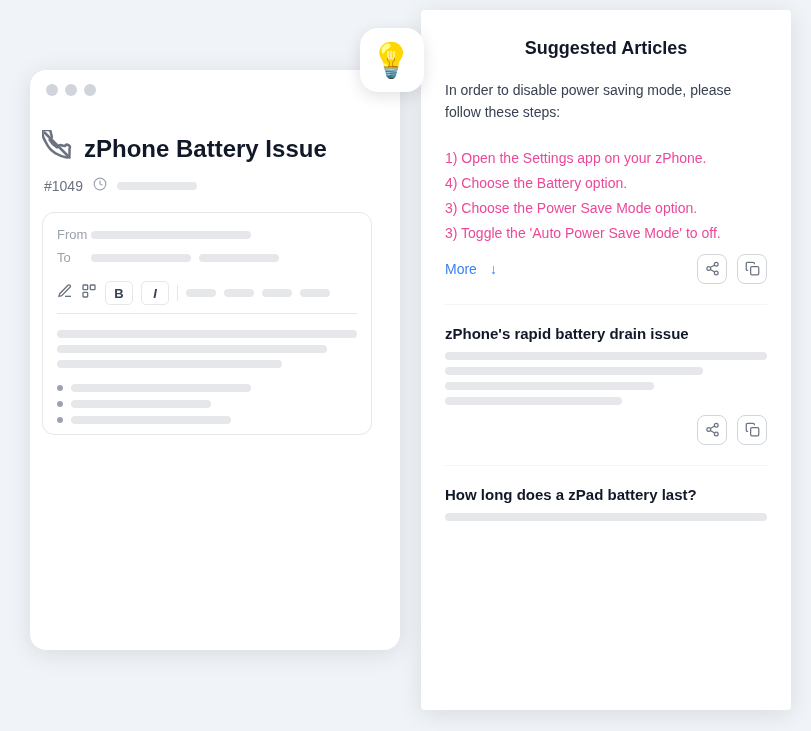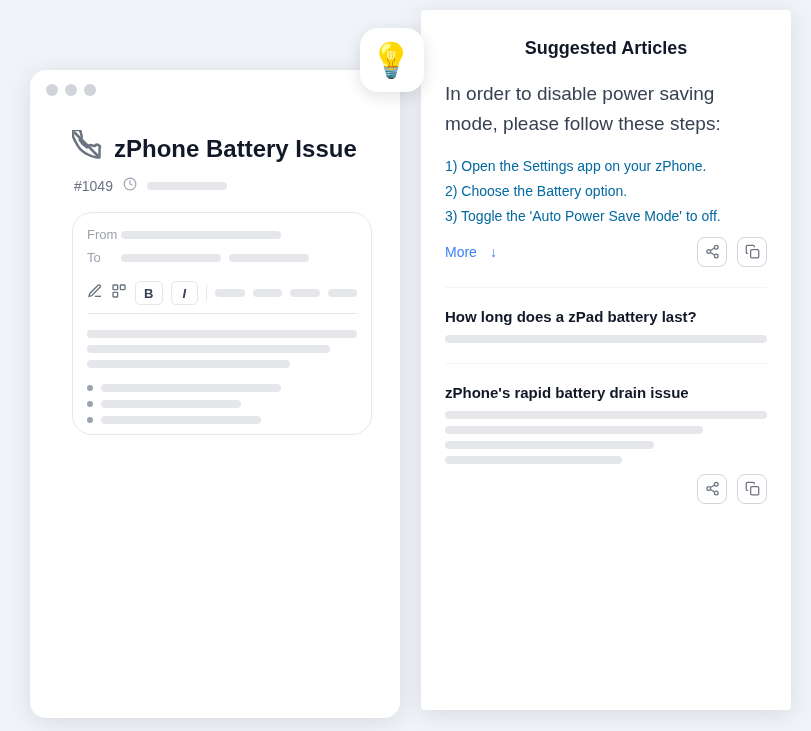--- a/index.html
+++ b/index.html
@@ -12,25 +12,25 @@
       position: relative;
       overflow: hidden;
     }
 
     
     .ticket-card {
       position: absolute;
       left: 30px;
       top: 70px;
       width: 370px;
-      height: 648px;
+      height: 580px;
       background: #fff;
       border-radius: 16px;
       box-shadow: 0 4px 24px rgba(0,0,0,0.10);
-      padding: 32px 28px 28px 42px;
+      padding: 32px 28px 28px 12px;
       z-index: 1;
     }
 
     
     .browser-dots {
       position: absolute;
       left: 30px;
       top: 70px;
       display: flex;
       gap: 7px;
@@ -85,21 +85,21 @@
     .meta-bar {
       width: 80px;
       height: 8px;
       background: #e5e7eb;
       border-radius: 4px;
     }
 
     
     .compose-area {
       border: 1.5px solid #e5e7eb;
-      border-radius: 20px;
+      border-radius: 12px;
       padding: 14px 14px 10px 14px;
     }
 
     .compose-field {
       display: flex;
       align-items: center;
       gap: 10px;
       margin-bottom: 8px;
     }
 
@@ -259,29 +259,29 @@
     }
 
     .article-heading {
       font-size: 15px;
       font-weight: 600;
       color: #111827;
       margin-bottom: 10px;
     }
 
     .article-text {
-      font-size: 19px;
+      font-size: 14px;
       color: #374151;
       line-height: 1.6;
-      margin-bottom: 16px;
+      margin-bottom: 24px;
     }
 
     .article-step {
       font-size: 14px;
-      color: #0369a1;
+      color: #ec4899;
       margin-bottom: 4px;
       line-height: 1.5;
     }
 
     .article-footer {
       display: flex;
       align-items: center;
       justify-content: space-between;
       margin-top: 10px;
     }
@@ -436,21 +436,22 @@
 <div class="lightbulb-container">
   <span style="font-size:34px;">💡</span>
 </div>
 
 <div class="articles-panel">
   <h2 class="articles-title">Suggested Articles</h2>
 
   <div class="article-section">
     <p class="article-text">In order to disable power saving mode, please follow these steps:</p>
     <p class="article-step">1) Open the Settings app on your zPhone.</p>
-    <p class="article-step">2) Choose the Battery option.</p>
+    <p class="article-step">4) Choose the Battery option.</p>
+    <p class="article-step">3) Choose the Power Save Mode option.</p>
     <p class="article-step">3) Toggle the 'Auto Power Save Mode' to off.</p>
     <div class="article-footer">
       <div class="more-link">
         <span>More</span>
         <span class="more-arrow">↓</span>
       </div>
       <div class="article-actions">
         <button class="action-icon" title="Share">
           <svg width="15" height="15" viewBox="0 0 24 24" fill="none" stroke="#6b7280" stroke-width="2">
             <circle cx="18" cy="5" r="3"></circle>
@@ -460,27 +461,20 @@
             <line x1="15.41" y1="6.51" x2="8.59" y2="10.49"></line>
           </svg>
         </button>
         <button class="action-icon" title="Copy">
           <svg width="15" height="15" viewBox="0 0 24 24" fill="none" stroke="#6b7280" stroke-width="2">
             <rect x="9" y="9" width="13" height="13" rx="2"></rect>
             <path d="M5 15H4a2 2 0 01-2-2V4a2 2 0 012-2h9a2 2 0 012 2v1"></path>
           </svg>
         </button>
       </div>
-    </div>
-  </div>
-
-  <div class="article-section">
-    <div class="article-heading">How long does a zPad battery last?</div>
-    <div class="article-snippet">
-      <div class="snippet-bar sb-full"></div>
     </div>
   </div>
 
   <div class="article-section">
     <div class="article-heading">zPhone's rapid battery drain issue</div>
     <div class="article-snippet">
       <div class="snippet-bar sb-full"></div>
       <div class="snippet-bar sb-80"></div>
       <div class="snippet-bar sb-65"></div>
       <div class="snippet-bar sb-55"></div>
@@ -498,13 +492,20 @@
         </button>
         <button class="action-icon" title="Copy">
           <svg width="15" height="15" viewBox="0 0 24 24" fill="none" stroke="#6b7280" stroke-width="2">
             <rect x="9" y="9" width="13" height="13" rx="2"></rect>
             <path d="M5 15H4a2 2 0 01-2-2V4a2 2 0 012-2h9a2 2 0 012 2v1"></path>
           </svg>
         </button>
       </div>
     </div>
   </div>
+
+  <div class="article-section">
+    <div class="article-heading">How long does a zPad battery last?</div>
+    <div class="article-snippet">
+      <div class="snippet-bar sb-full"></div>
+    </div>
+  </div>
 </div>
 
 </body></html>

